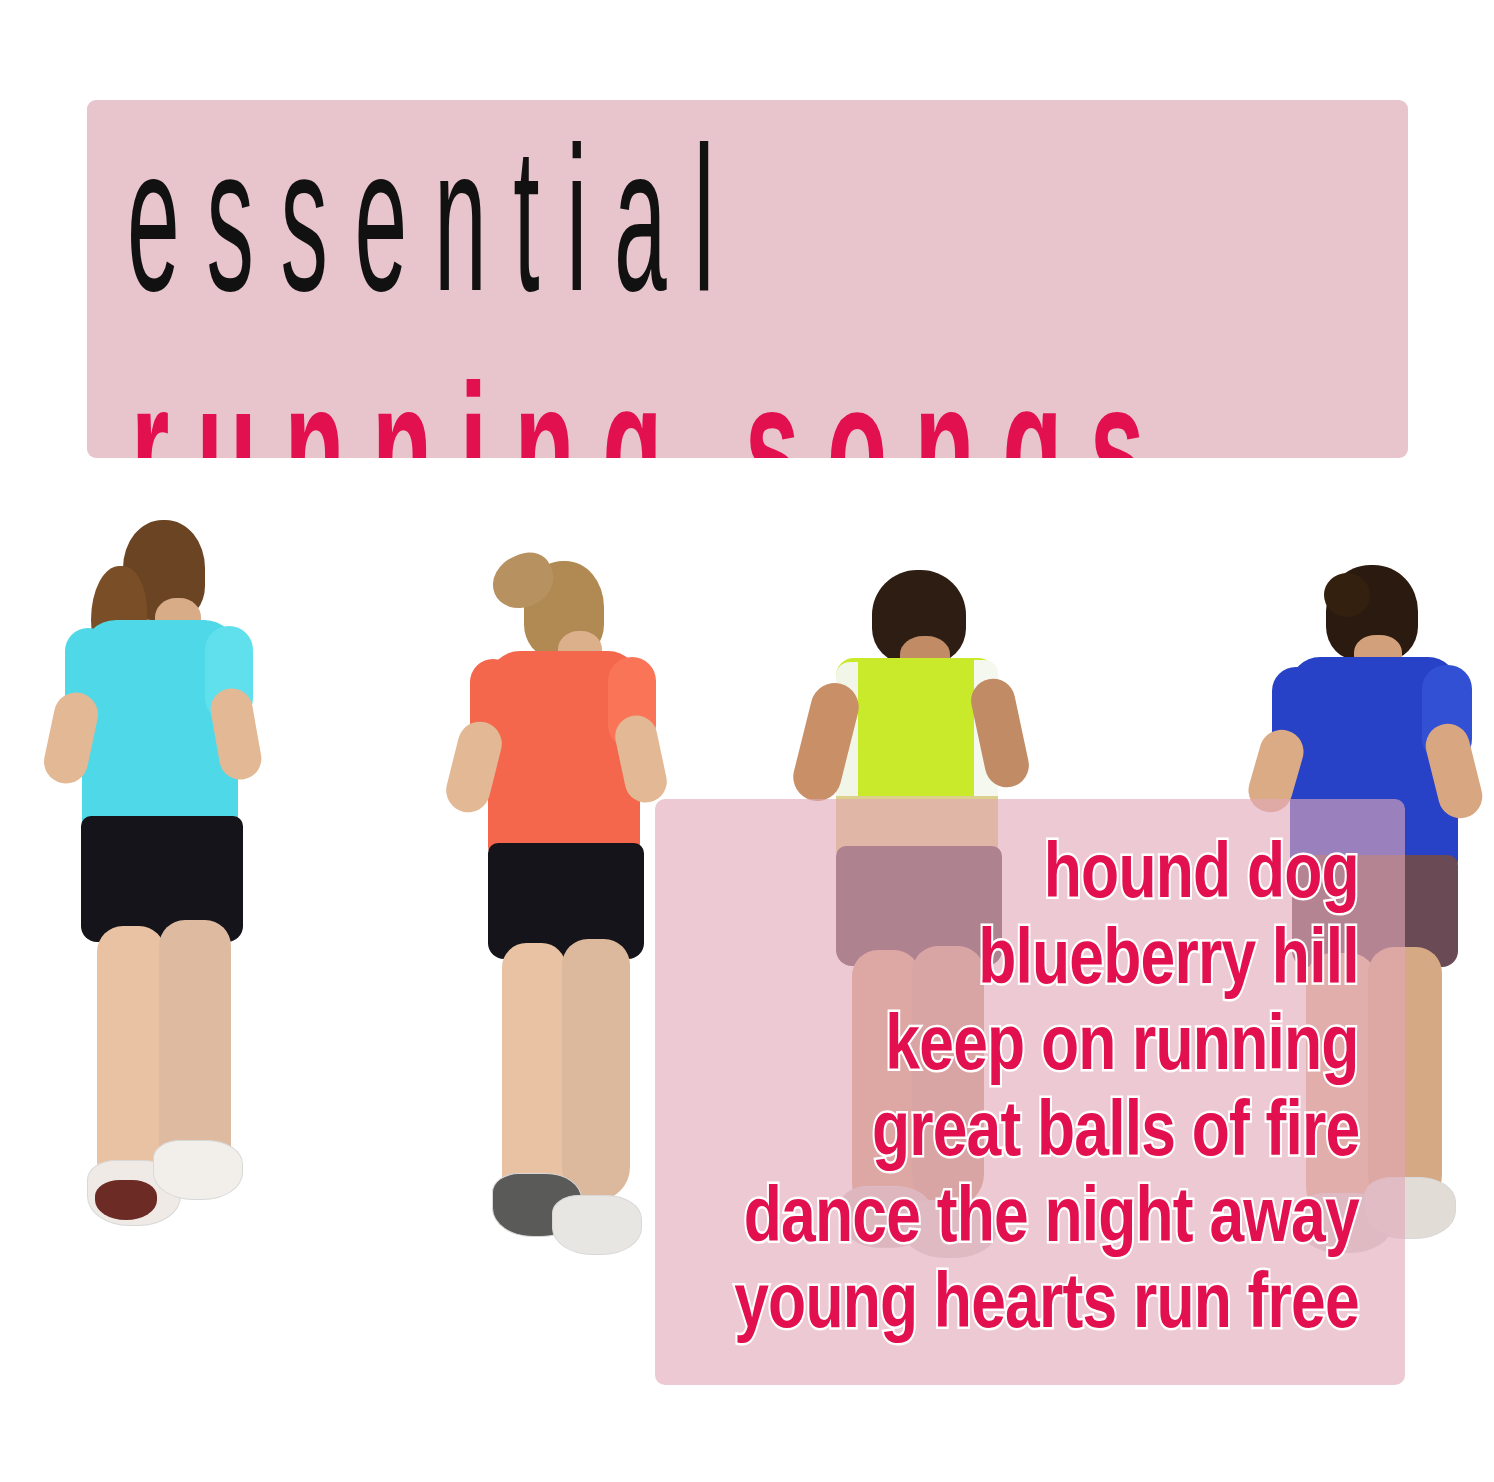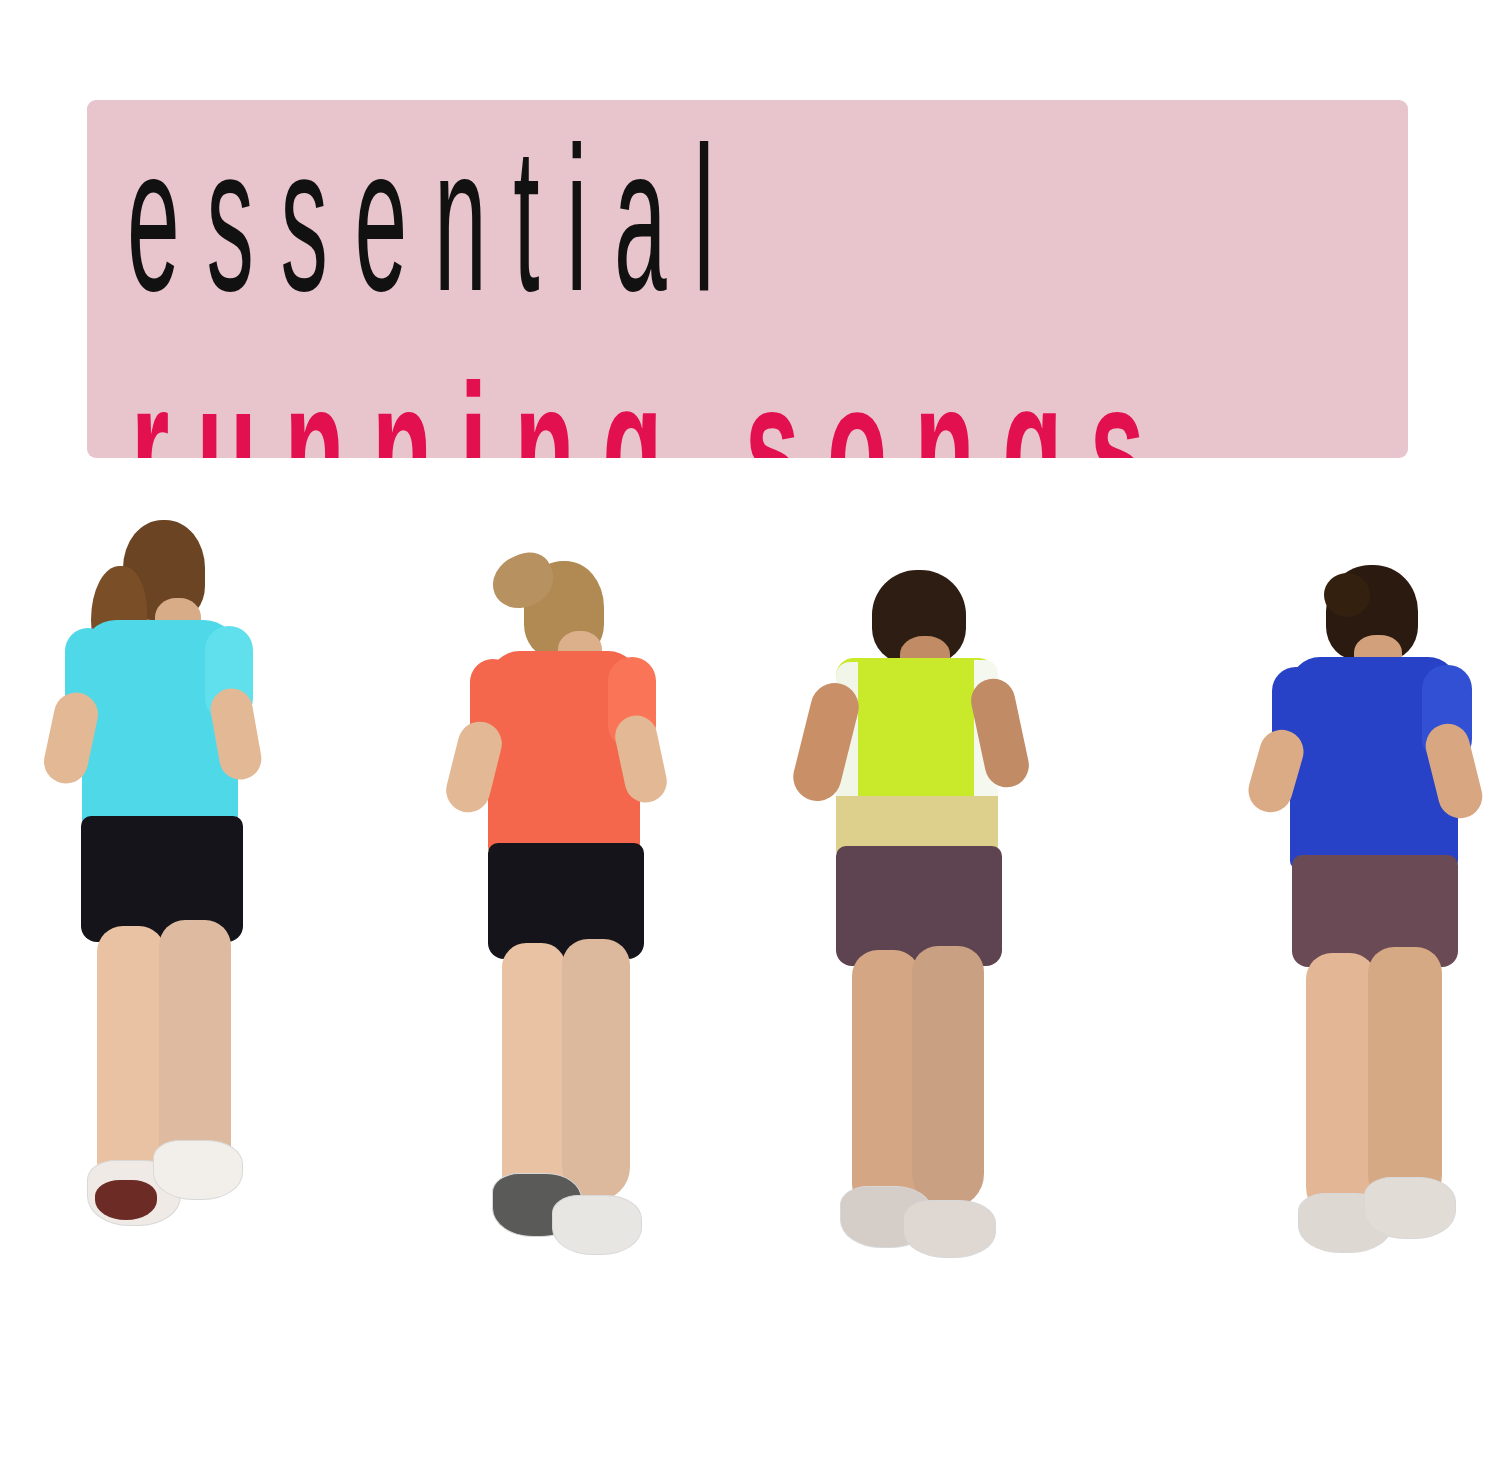--- a/index.html
+++ b/index.html
@@ -130,14 +130,24 @@
     <div class="leg" style="left:128px;top:382px;width:74px;height:262px;background:#d6a985;"></div>
     <div class="shoe" style="left:58px;top:628px;width:92px;height:58px;background:#ded8d3;"></div>
     <div class="shoe" style="left:124px;top:612px;width:90px;height:60px;background:#e2dcd7;"></div>
   </div>
 
   <div class="title-panel">
     <div class="title-line1">essential</div>
     <div class="title-line2">running songs</div>
   </div>
 
+  <div class="song-panel">
+    <div class="song-list">
+      <div class="song">hound dog</div>
+      <div class="song">blueberry hill</div>
+      <div class="song">keep on running</div>
+      <div class="song">great balls of fire</div>
+      <div class="song">dance the night away</div>
+      <div class="song">young hearts run free</div>
+    </div>
+  </div>
 
 </div>
 
 </body></html>

